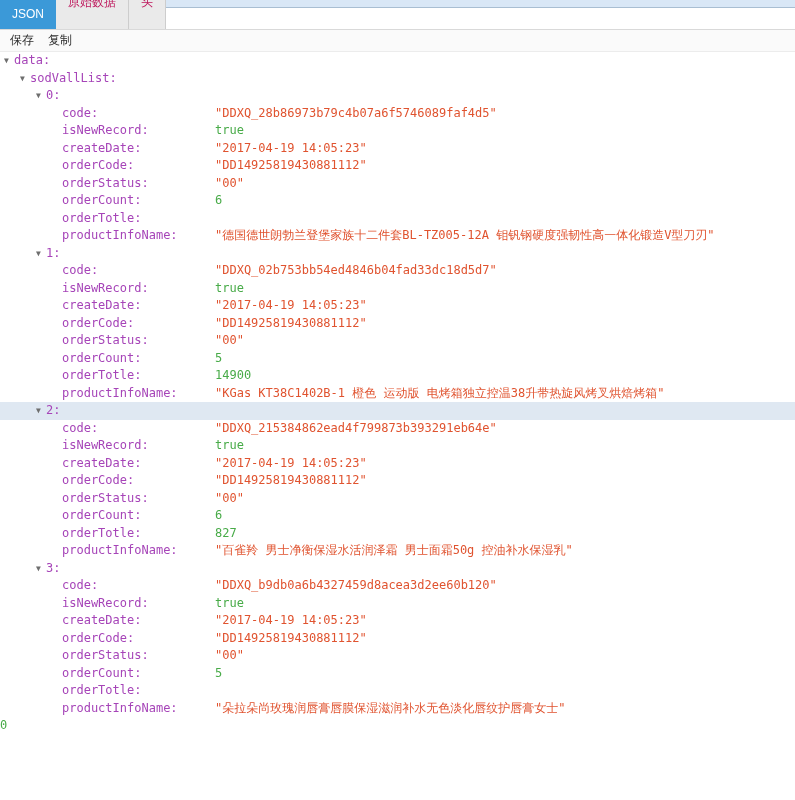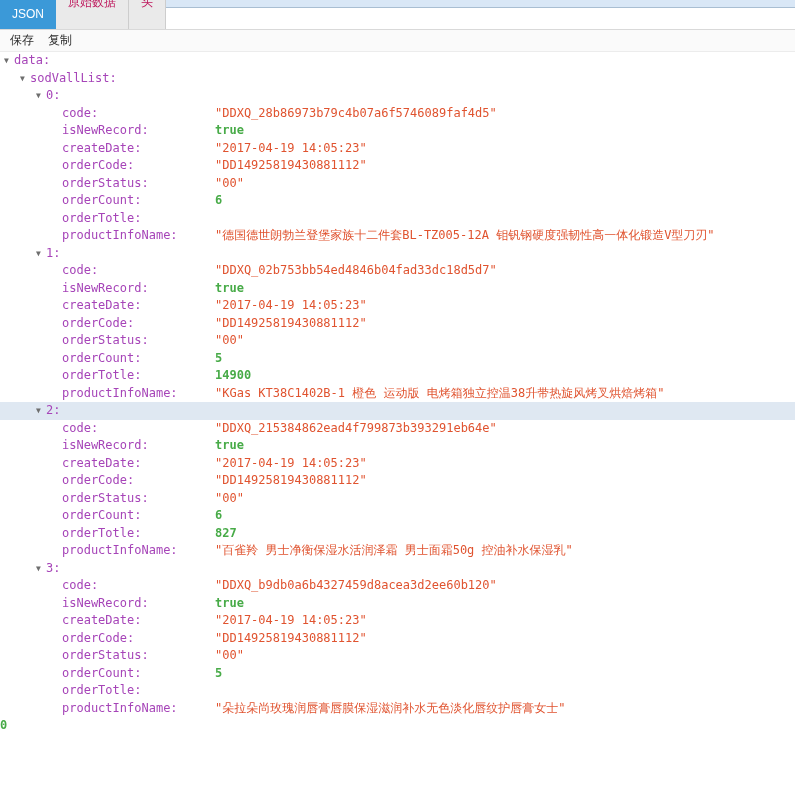--- a/index.html
+++ b/index.html
@@ -25,21 +25,21 @@
   
   .tree { padding-top:0; font-family:"DejaVu Sans Mono","Liberation Mono",monospace;
           font-size:12px; color:#333; }
   .row { display:flex; height:17.5px; line-height:17.5px; white-space:nowrap; width:795px; }
   .row.selected { background:var(--selected-row,#dfe8f2); }
   .kcell { flex:0 0 215px; overflow:hidden; }
   .vcell { flex:1 1 auto; overflow:hidden; }
   .twisty { display:inline-block; width:10px; font-size:8px; color:#6e6e6e; vertical-align:1px; }
   .key { color:var(--key-color,#a644b8); }
   .v-string { color:var(--string-color,#e0532f); }
-  .v-number, .v-boolean { color:var(--number-color,#48ab48);font-weight:bold; }
+  .v-number, .v-boolean { color:var(--number-color,#48ab48); }
 </style>
 </head>
 <body>
 
 <div class="chrome-strip"></div>
 
 <div class="tabbar">
   <div class="tab active">JSON</div>
   <div class="tab">原始数据</div>
   <div class="tab">头</div>

